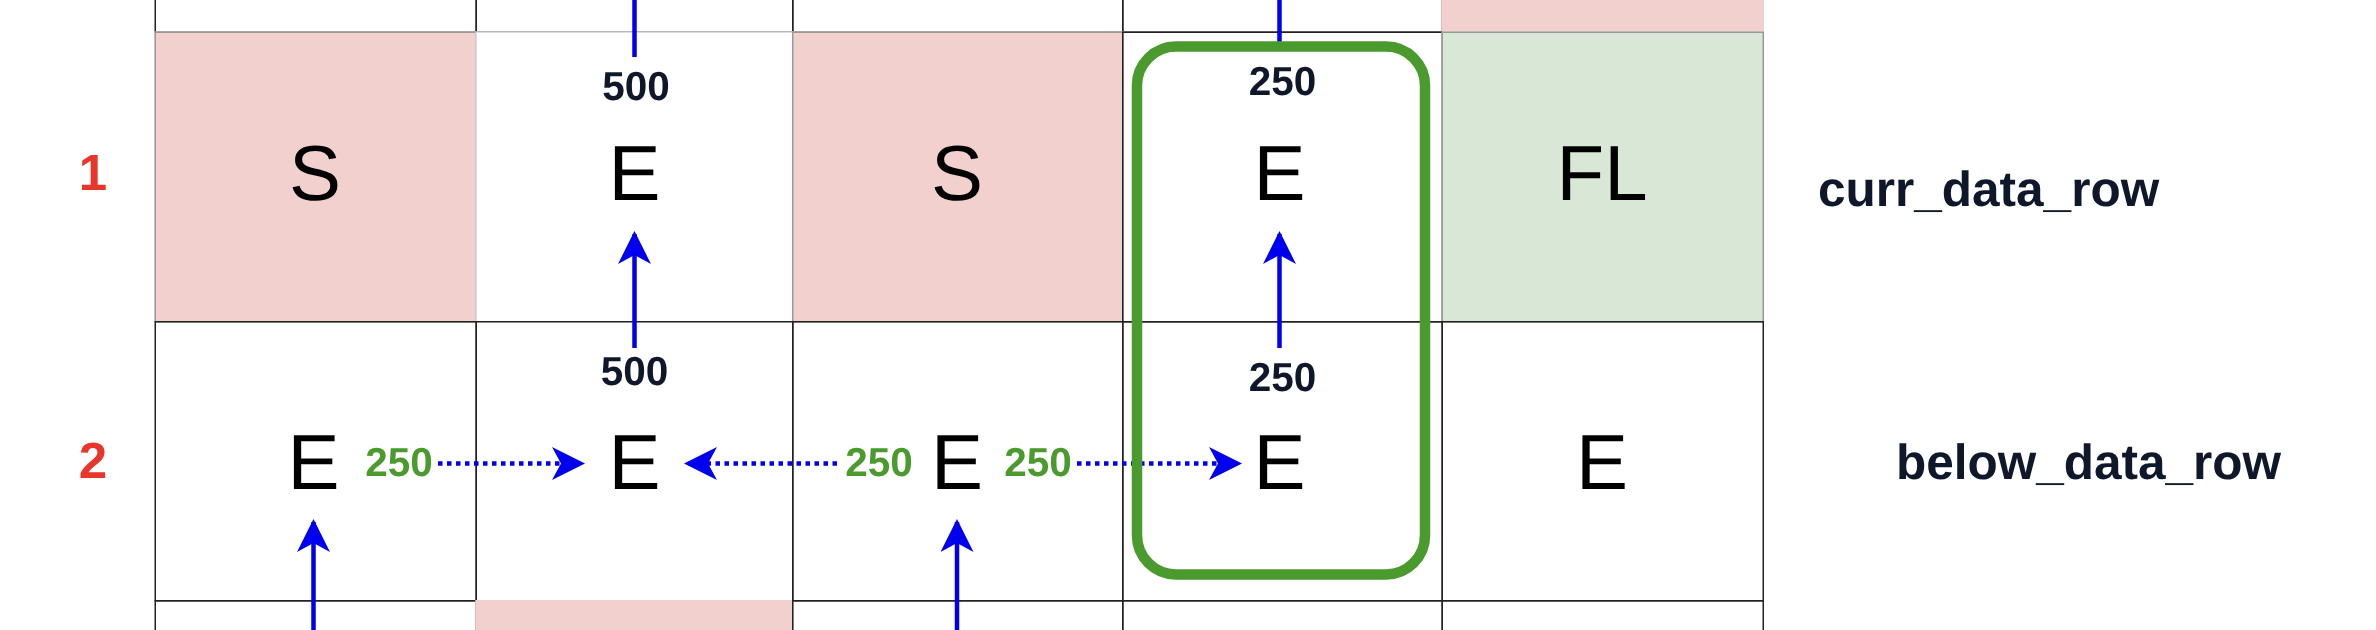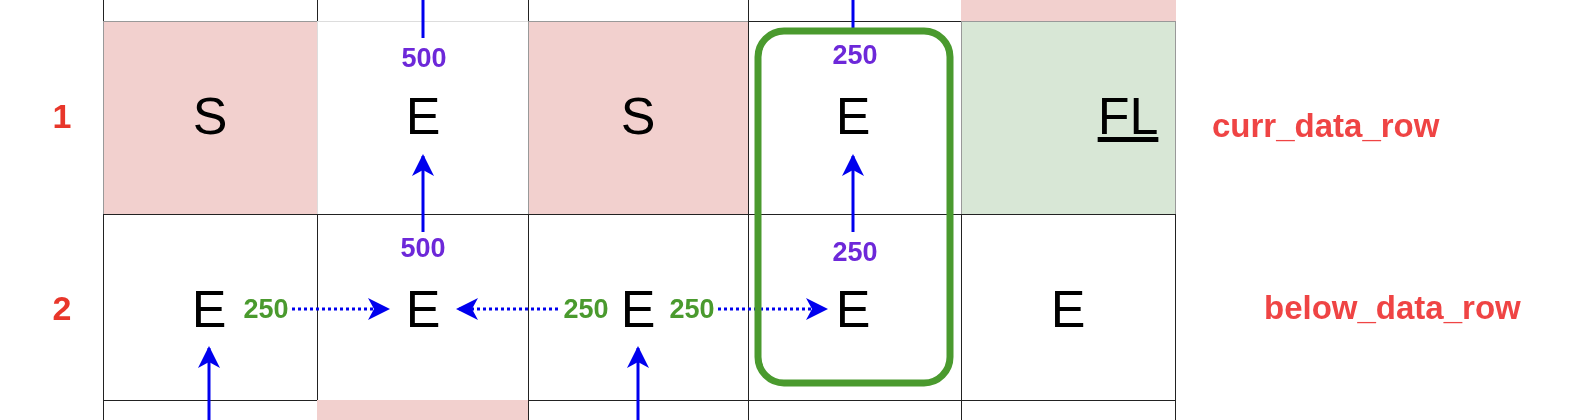--- a/index.html
+++ b/index.html
@@ -2,23 +2,23 @@
 <html><head>
 <meta charset="utf-8">
 <style>
   html, body { margin:0; padding:0; background:#ffffff; }
   body { width:1584px; height:420px; position:relative; overflow:hidden; font-family:"Liberation Sans", sans-serif; }
   .cell { position:absolute; box-sizing:border-box; border:1px solid #222; }
   .pink { background:#f2d0ce; }
   .green { background:#d8e7d6; }
   .letter { position:absolute; font-size:52px; color:#000; transform:translate(-50%,-50%); line-height:1; }
   .rownum { position:absolute; font-size:34px; font-weight:bold; color:#e8362a; transform:translate(-50%,-50%); }
-  .cost-red { position:absolute; font-size:27px; font-weight:bold; color:#6d28d9; transform:translate(-50%,-50%); line-height:1; }
+  .cost-red { position:absolute; font-size:27px; font-weight:bold; color:#0f172a; transform:translate(-50%,-50%); line-height:1; }
   .cost-green { position:absolute; font-size:27px; font-weight:bold; color:#4a9a2e; transform:translate(-50%,-50%); line-height:1; }
-  .rowlabel { position:absolute; font-size:33px; font-weight:bold; color:#ef4444; transform:translate(0,-50%); white-space:nowrap; }
+  .rowlabel { position:absolute; font-size:33px; font-weight:bold; color:#0f172a; transform:translate(0,-50%); white-space:nowrap; }
   svg.overlay { position:absolute; left:0; top:0; }
 </style>
 </head>
 <body>
 
 <div class="cell" style="left:103px;top:-2px;width:215px;height:24px;"></div>
 <div class="cell" style="left:317px;top:-2px;width:212px;height:24px;"></div>
 <div class="cell" style="left:528px;top:-2px;width:221px;height:24px;"></div>
 <div class="cell" style="left:748px;top:-2px;width:214px;height:24px;"></div>
 <div class="cell pink" style="left:961px;top:-2px;width:215px;height:24px;border-color:#f2d0ce;"></div>
@@ -67,21 +67,21 @@
   <line x1="558" y1="309" x2="458" y2="309" stroke="#0000ee" stroke-width="3" stroke-dasharray="3,3" marker-end="url(#ahb)"></line>
   <line x1="718" y1="309" x2="826" y2="309" stroke="#0000ee" stroke-width="3" stroke-dasharray="3,3" marker-end="url(#ahb)"></line>
 
   <rect x="758" y="31" width="192" height="352" rx="26" ry="26" fill="none" stroke="#4a9a2e" stroke-width="7"></rect>
 </svg>
 
 <div class="letter" style="left:210px;top:116px;">S</div>
 <div class="letter" style="left:423px;top:116px;">E</div>
 <div class="letter" style="left:638px;top:116px;">S</div>
 <div class="letter" style="left:853px;top:116px;">E</div>
-<div class="letter" style="left:1128px;top:116px;text-decoration:underline;">FL</div>
+<div class="letter" style="left:1068px;top:116px;">FL</div>
 
 <div class="letter" style="left:209px;top:309px;">E</div>
 <div class="letter" style="left:423px;top:309px;">E</div>
 <div class="letter" style="left:638px;top:309px;">E</div>
 <div class="letter" style="left:853px;top:309px;">E</div>
 <div class="letter" style="left:1068px;top:309px;">E</div>
 
 <div class="cost-red" style="left:424px;top:58px;background:#fff;padding:0 2px;">500</div>
 <div class="cost-red" style="left:855px;top:55px;background:#fff;padding:0 2px;">250</div>
 <div class="cost-red" style="left:423px;top:248px;background:#fff;padding:0 2px;">500</div>

